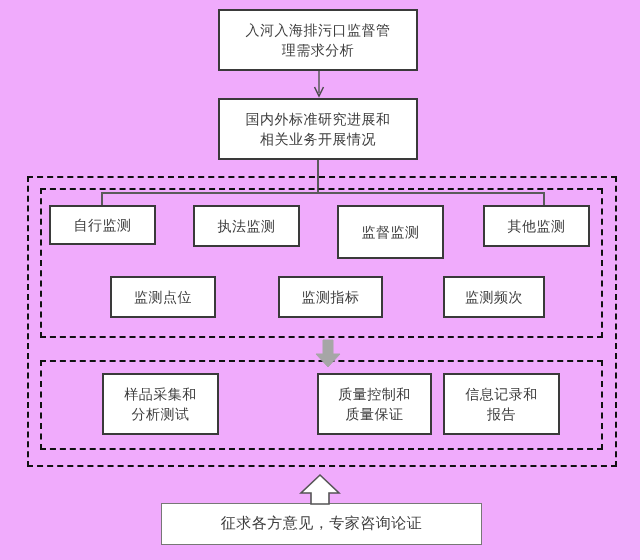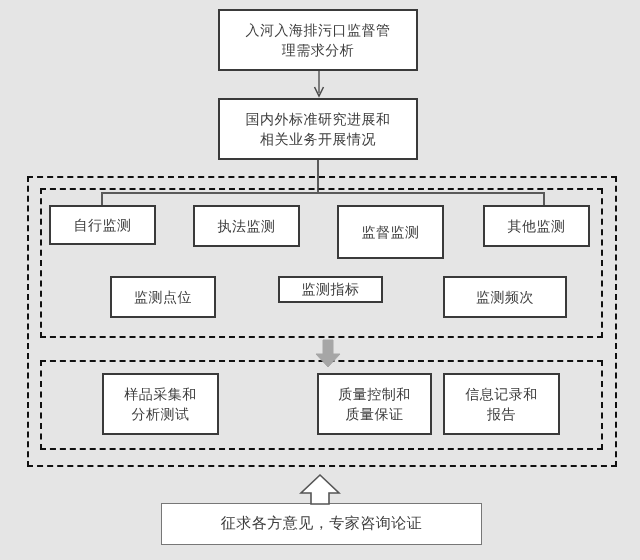--- a/index.html
+++ b/index.html
@@ -4,21 +4,21 @@
 <style>
   html, body {
     margin: 0;
     padding: 0;
     background: #ffffff;
   }
   #canvas {
     position: relative;
     width: 640px;
     height: 560px;
-    background: #e5e5e5;
+    background: #f0abfc;
     font-family: "DejaVu Serif", serif;
     overflow: hidden;
   }
   .box {
     position: absolute;
     box-sizing: border-box;
     border: 2px solid #3a3a3a;
     background: #ffffff;
     color: #3c3c3c;
     display: flex;
@@ -86,22 +86,22 @@
   <div class="conn h" style="left:101px; top:192px; width:443px;"></div>
   <div class="conn v" style="left:101px; top:192px; height:13px;"></div>
   <div class="conn v" style="left:543px; top:192px; height:13px;"></div>
 
   <div class="box" style="left:49px; top:205px; width:107px; height:40px;">自行监测</div>
   <div class="box" style="left:193px; top:205px; width:107px; height:42px;">执法监测</div>
   <div class="box" style="left:337px; top:205px; width:107px; height:54px;">监督监测</div>
   <div class="box" style="left:483px; top:205px; width:107px; height:42px;">其他监测</div>
 
   <div class="box" style="left:110px; top:276px; width:106px; height:42px;">监测点位</div>
-  <div class="box" style="left:278px; top:276px; width:105px; height:27px;">监测指标</div>
-  <div class="box" style="left:443px; top:276px; width:124px; height:42px;">监测频次</div>
+  <div class="box" style="left:278px; top:276px; width:105px; height:42px;">监测指标</div>
+  <div class="box" style="left:443px; top:276px; width:102px; height:42px;">监测频次</div>
 
   <svg class="arrow-svg" style="left:315px; top:340px;" width="26" height="28" viewBox="0 0 26 28">
     <path d="M8 0 L18 0 L18 14 L25 14 L13 27 L1 14 L8 14 Z" fill="#a6a6a6" stroke="#a6a6a6" stroke-width="1"></path>
   </svg>
 
   <div class="group-inner" style="left:40px; top:360px; width:563px; height:90px; border-style:dashed;"></div>
 
   <div class="box" style="left:102px; top:373px; width:117px; height:62px;">样品采集和
 分析测试</div>
   <div class="box" style="left:277px; top:373px; width:115px; height:62px;margin-left:40px;">质量控制和

